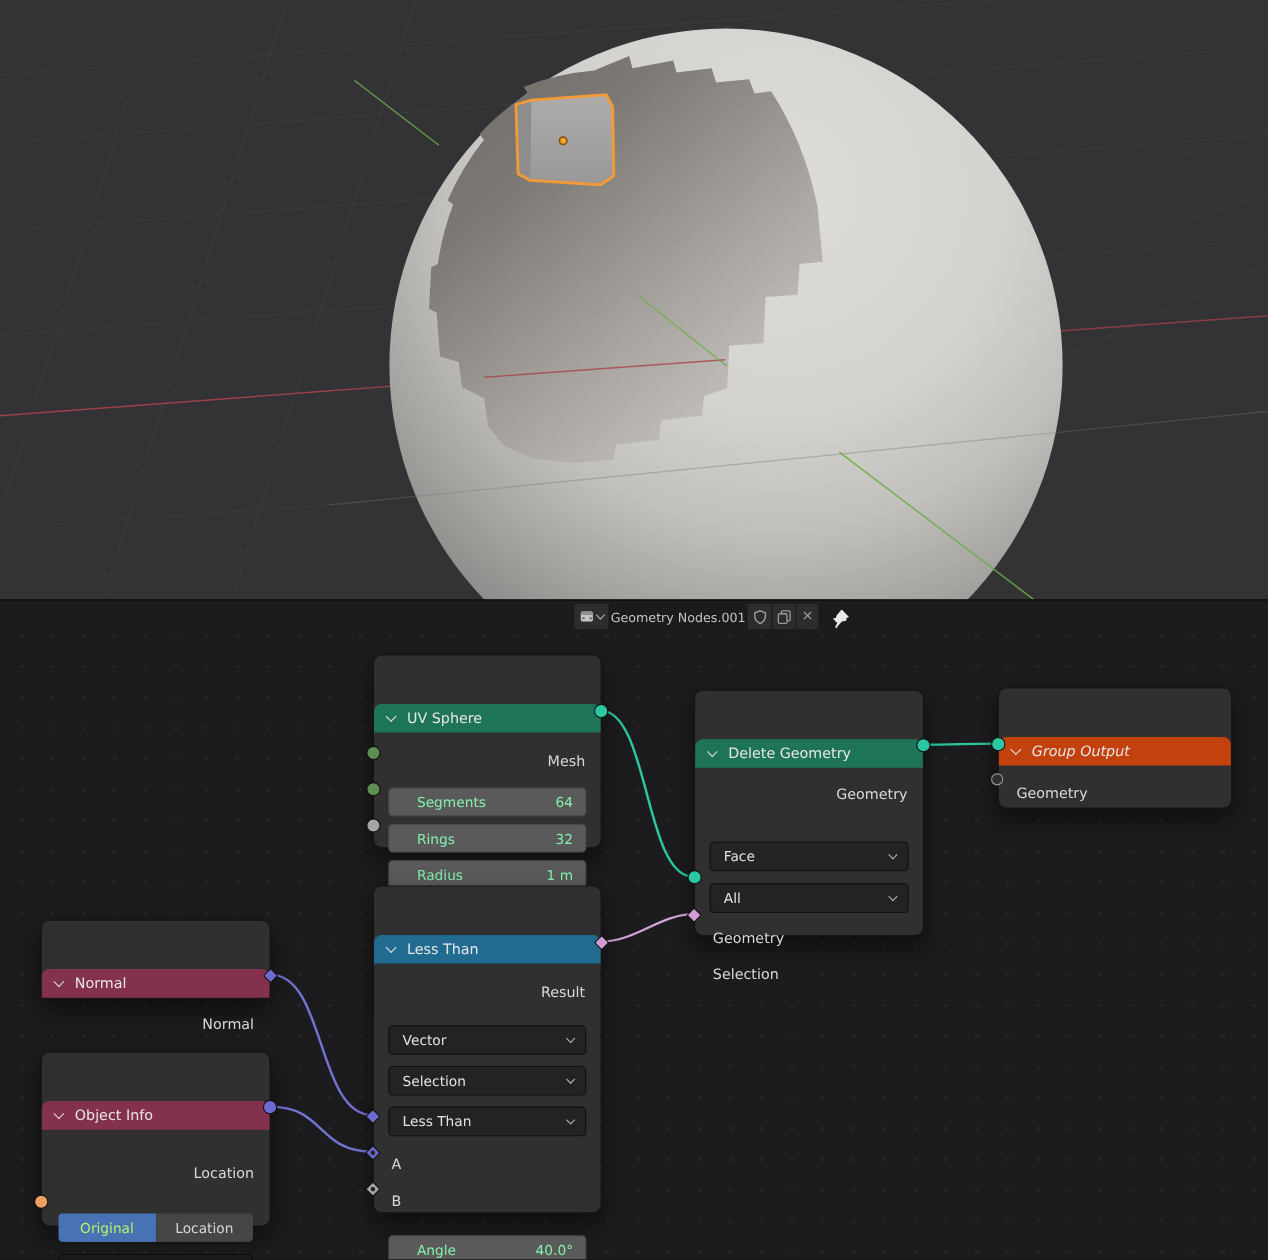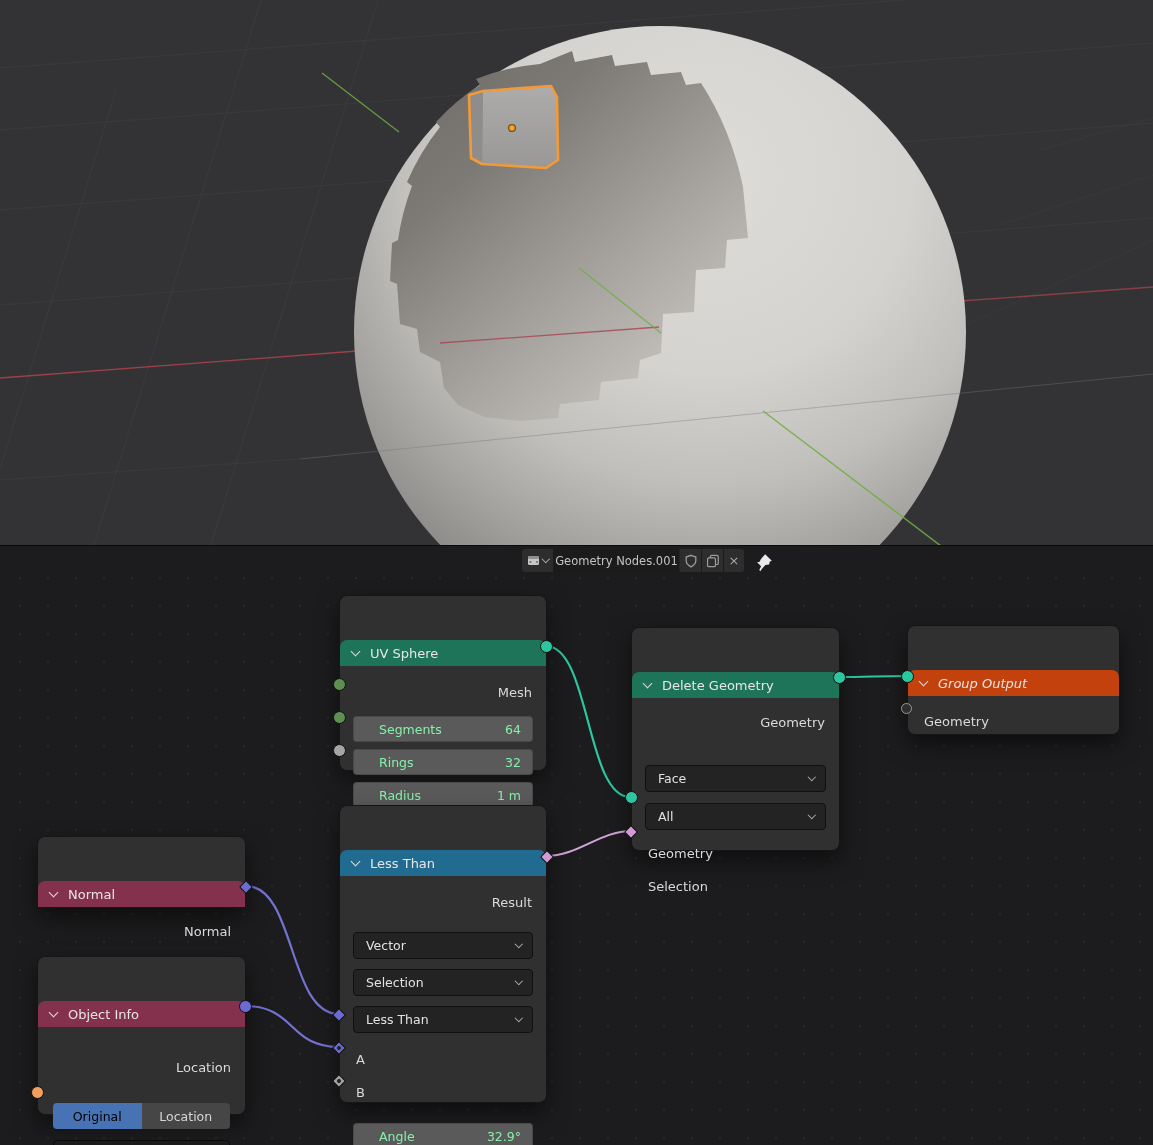--- a/index.html
+++ b/index.html
@@ -33,21 +33,21 @@
   .row { position:relative; height:33px; display:flex; align-items:center; }
   .row.h36 { height:36px; }
   .row.out { justify-content:flex-end; padding-right:14px; }
   .row.in  { justify-content:flex-start; padding-left:16px; }
   .wfield { height:26px; margin:0 13px; background:#5a5a5a; border-radius:4px; display:flex; align-items:center; justify-content:space-between; padding:0 12px 0 26px; color:#86efac; font-size:12.5px; box-shadow:inset 0 0 0 1px rgba(0,0,0,.18); }
   .wfield + .wfield { margin-top:7px; }
   .dd { height:27px; margin:0 13px; background:#232323; border:1px solid #101010; border-radius:4px; display:flex; align-items:center; justify-content:space-between; padding:0 11px 0 12px; color:#e2e2e2; font-size:12.5px; }
   .ddchev { display:inline-block; width:5.5px; height:5.5px; border-right:1.5px solid #b5b5b5; border-bottom:1.5px solid #b5b5b5; transform:rotate(45deg); margin-top:-3px; flex:none; }
   .toggle { height:26px; margin:0 15px; display:flex; border-radius:4px; overflow:hidden; }
   .topt { flex:1; display:flex; align-items:center; justify-content:center; font-size:12.5px; }
-  .topt.sel { background:#4772b3; color:#000000; }
+  .topt.sel { background:#4772b3; color:#bef264; }
   .topt.uns { background:#464646; color:#d6d6d6; }
   .objfield { height:26px; margin:0 15px; background:#1b1b1b; border:1px solid #0a0a0a; border-radius:4px; display:flex; align-items:center; padding:0 9px; color:#e4e4e4; font-size:12.5px; gap:8px; }
   .objfield .x-glyph { margin-left:auto; font-size:14px; color:#c0c0c0; }
 
   
   .sock { position:absolute; z-index:5; }
   .sock.circ { width:13px; height:13px; border-radius:50%; border:1.5px solid #101010; }
   .sock.diam { width:10px; height:10px; border:1.5px solid #101010; border-radius:1.5px; transform:rotate(45deg); }
   .sock.diam.dot::after { content:''; position:absolute; left:50%; top:50%; width:3.5px; height:3.5px; margin:-1.75px 0 0 -1.75px; background:#242424; border-radius:50%; }
   .sock.virtual { width:11px; height:11px; border-radius:50%; background:#2e2e2e; border:1.5px solid #989898; }
@@ -264,21 +264,21 @@
         <span class="ddchev"></span>
       </div>
       <div class="row in" style="margin-top:10px;">
           <span>A</span>
         </div>
       <div class="row in">
           <span>B</span>
         </div>
       <div class="wfield" style="margin-top:14px;">
         <span>Angle</span>
-        <span>32.9°</span>
+        <span>40.0°</span>
       </div>
     </div>
     <span class="sock diam dR" style="top:46px; background:#d19bd6;"></span>
     <span class="sock diam dL" style="top:204px; background:#6c6cd0;"></span>
     <span class="sock diam dot dL" style="top:237px; background:#6c6cd0;"></span>
     <span class="sock diam dot dL" style="top:270px; background:#a5a5a5;"></span>
   </div>
 
   <div class="node" style="left:37px; top:836px; width:209px; height:72px;">
     <div class="nhead red">

